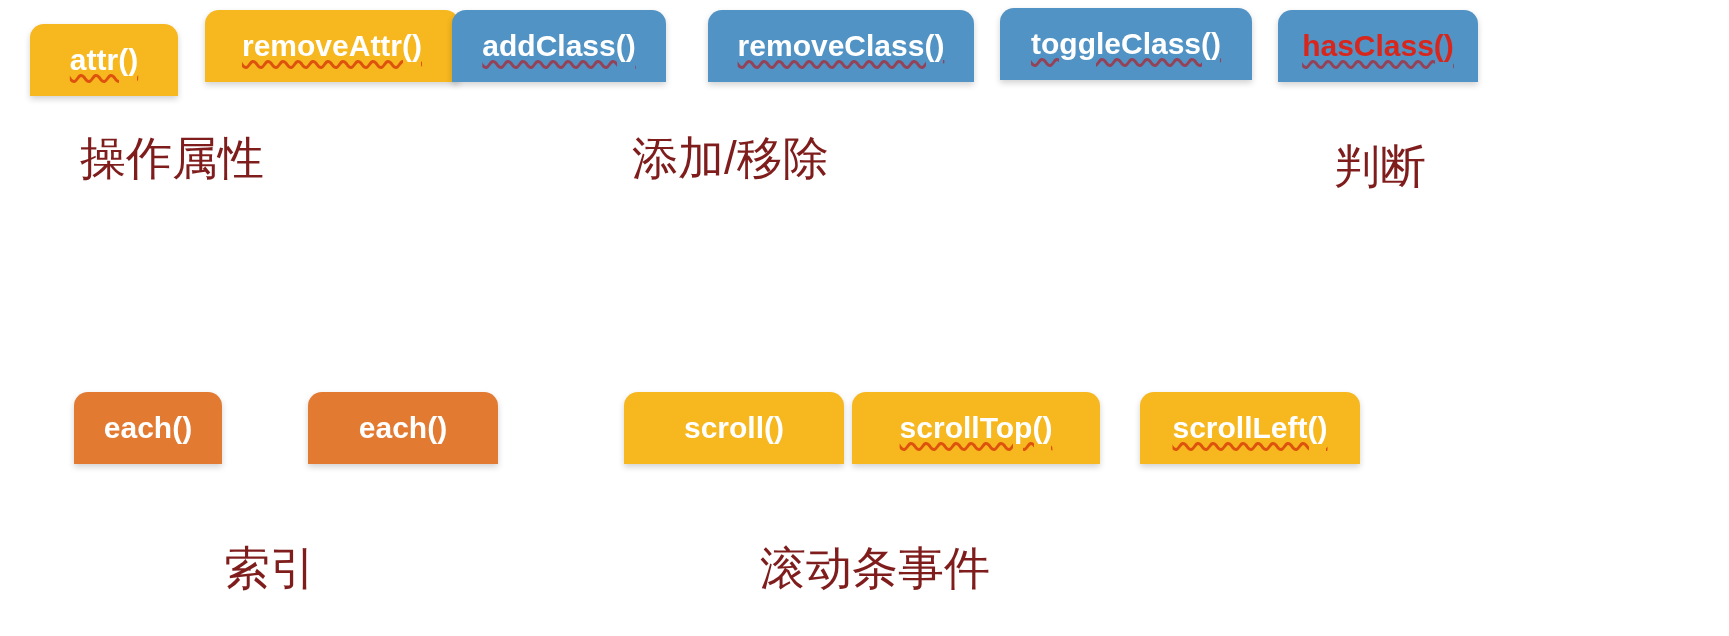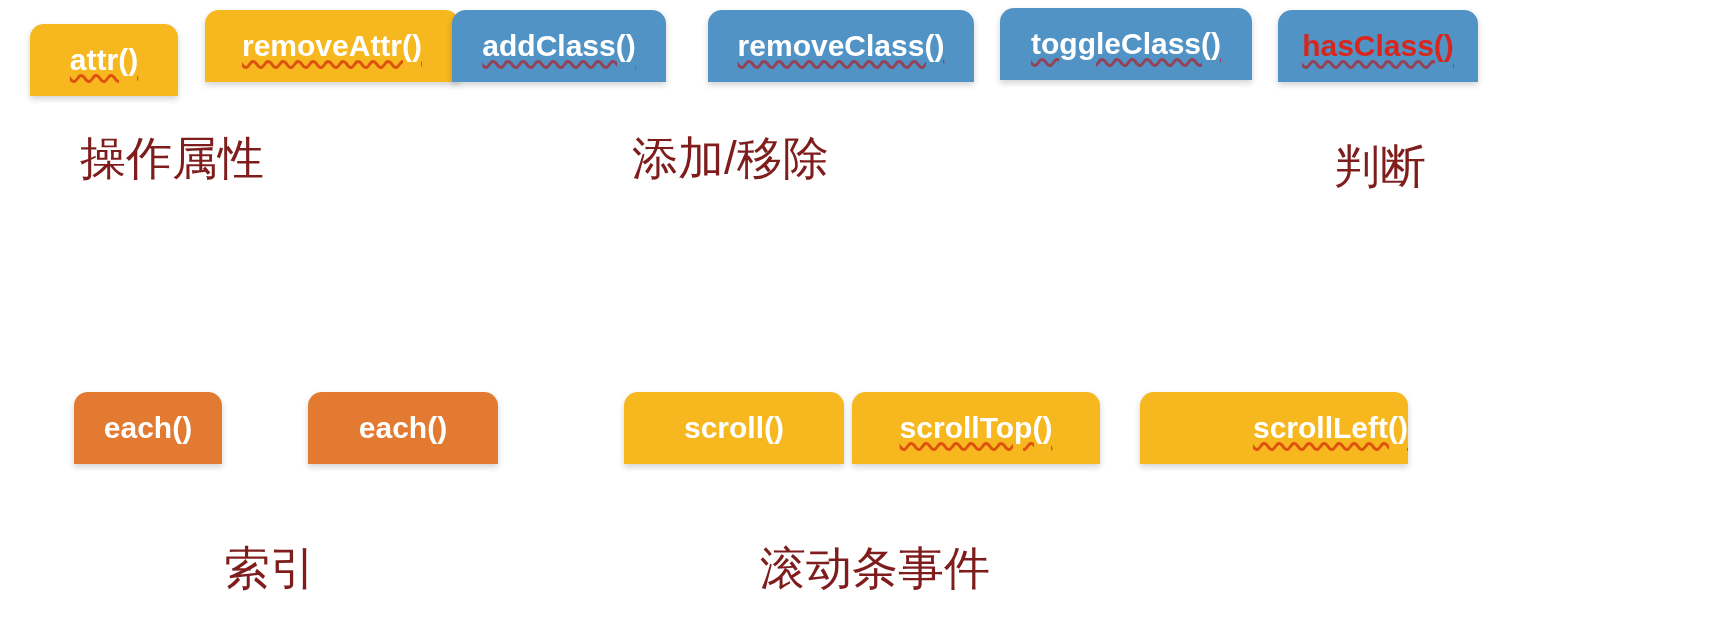--- a/index.html
+++ b/index.html
@@ -91,19 +91,19 @@
 </div>
 
 <div class="pill amber" style="left:624px; top:392px; width:220px;">
   <span class="txt nou">scroll()</span>
 </div>
 
 <div class="pill amber" style="left:852px; top:392px; width:248px;">
   <span class="txt">scrollTop()</span>
 </div>
 
-<div class="pill amber" style="left:1140px; top:392px; width:268px;justify-content:flex-end;">
+<div class="pill amber" style="left:1140px; top:392px; width:220px;">
   <span class="txt">scrollLeft()</span>
 </div>
 
 <div class="caption" style="left:224px; top:538px;">索引</div>
 
 <div class="caption" style="left:760px; top:538px;text-align:center;">滚动条事件</div>
 
 </body></html>

